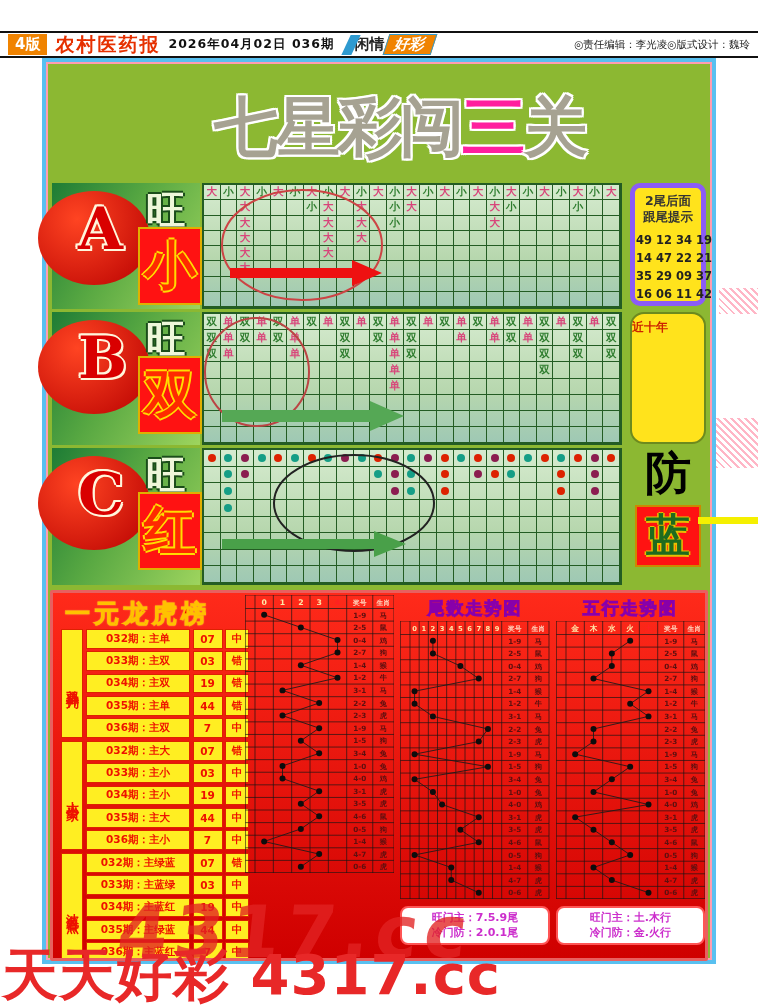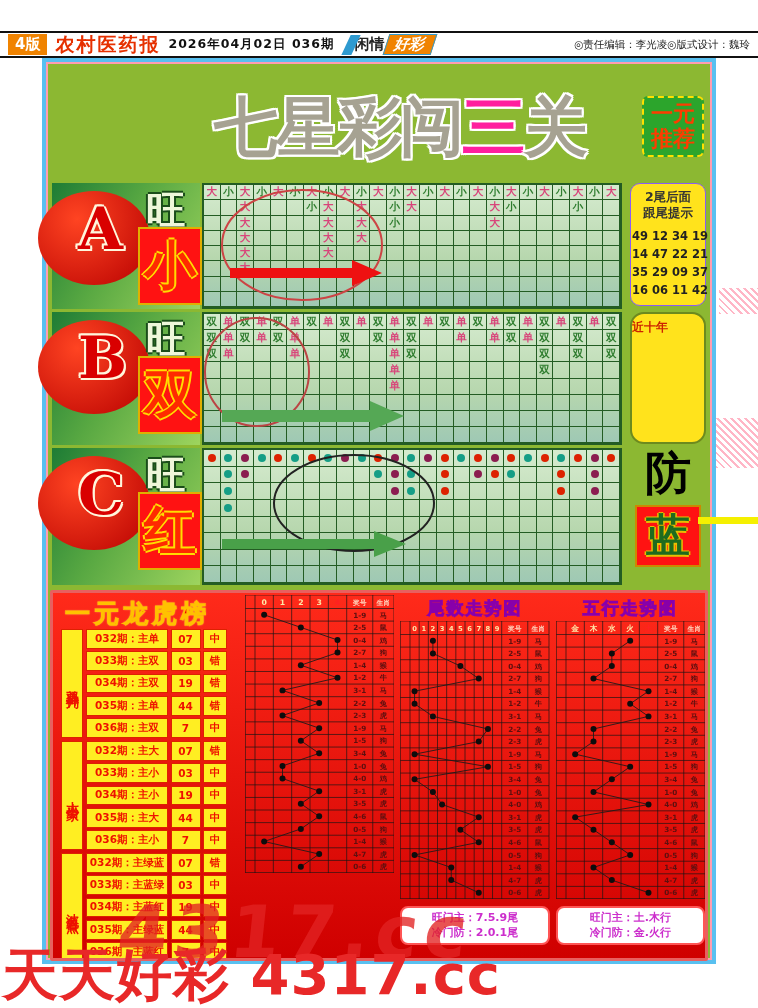--- a/index.html
+++ b/index.html
@@ -59,21 +59,21 @@
     grid-template-rows:repeat(8,1fr); border:2px solid #235c23;
     background:linear-gradient(#d6ebcf 0%,#b7d7ae 60%,#9ec8b4 100%); }
   .cell { border-right:1.5px solid #235c23; border-bottom:1.5px solid #235c23;
     display:flex; align-items:center; justify-content:center; font-size:10.5px; font-weight:700; overflow:hidden; }
   .t-da { color:#d8457a; } .t-xiao { color:#2f7d2f; } .t-shuang { color:#2f7d2f; } .t-dan { color:#d8457a; }
   .dot { width:8px; height:8px; border-radius:50%; }
   .d-r { background:#dd2200; } .d-t { background:#159e86; } .d-m { background:#8b1d50; }
   .overlay { position:absolute; left:0; top:0; pointer-events:none; }
 
   .side-zone { position:absolute; left:578px; top:0; width:76px; height:100%; }
-  .tips { width:100%; height:98%; background:#ffe31c; border-radius:10px; border:1px solid #8b5cf6;
+  .tips { width:100%; height:98%; background:#ffe31c; border-radius:10px; border:5px solid #8b5cf6;
     padding:5px 1px; text-align:center; }
   .tips-title { font-size:12.5px; font-weight:700; color:#333; line-height:1.25; }
   .tips-nums { margin-top:8px; font-size:11.5px; font-weight:700; color:#222; line-height:1.55; white-space:nowrap; }
   .years { width:100%; height:99%; background:#ffe31c; border-radius:14px; border:2px solid #6d8a1e;
     text-align:left; padding-top:5px; }
   .years-label { font-size:12px; font-weight:700; color:#cc2200; }
   .fang { text-align:center; font-size:46px; font-weight:800; color:#000; line-height:1.1; }
   .lan-box { margin:6px auto 0; background:#ff1212; border:2px solid #cc8800; width:66px; height:62px;
     display:flex; align-items:center; justify-content:center; }
   .lan { font-size:44px; font-weight:800; color:#1e6b1e;
@@ -86,21 +86,21 @@
     letter-spacing:4px; -webkit-text-stroke:1px #ffc100; text-shadow:0 0 2px #ffe27a; }
   .lh-table { position:absolute; left:8px; top:36px; width:178px; }
   .lh-group { display:flex; margin-bottom:3px; }
   .lh-label { width:22px; background:#ffee22; border:1.2px solid #dd2200; color:#ee1100; font-weight:800;
     font-size:13px; writing-mode:vertical-rl; text-orientation:upright; display:flex; align-items:center;
     justify-content:center; margin-right:3px; letter-spacing:2px; }
   .lh-rows { flex:1; display:flex; flex-direction:column; gap:2.5px; }
   .lh-row { display:flex; gap:2.5px; height:19.8px; }
   .lh-cell { background:#ffee22; border:1.2px solid #dd2200; color:#ee1100; font-weight:700; font-size:10.5px;
     display:flex; align-items:center; justify-content:center; white-space:nowrap; }
-  .lh-main { width:82px; } .lh-num { width:30px; } .lh-res { width:24px; }
+  .lh-main { width:104px; } .lh-num { width:30px; } .lh-res { width:24px; }
 
   .charts { position:absolute; left:192px; top:2px; width:460px; height:366px; display:flex; gap:6px; }
   .chart { flex:1; position:relative; }
   .chart-title { text-align:center; font-size:17px; font-weight:800; color:#ff2ec8;
     -webkit-text-stroke:1px #8800aa; letter-spacing:2px; margin:2px 0 1px; }
   .summary { background:#fff; border:2px solid #ff5555; border-radius:8px; margin-top:3px;
     padding:2px 3px; font-size:11px; font-weight:700; color:#cc2ecc; line-height:1.4; text-align:center; white-space:nowrap; }
 
   
   .hatch { position:absolute; background:repeating-linear-gradient(45deg,#ffb6c6 0 2px,#fff 2px 5px); }
@@ -131,24 +131,20 @@
     </span>
     <span class="credits">
       <span>◎责任编辑：李光凌</span>
       <span>◎版式设计：魏玲</span>
     </span>
   </div>
 
   <div class="frame">
 
     <div class="bigtitle"><span>七星彩闯</span><span class="hot">三</span><span>关</span></div>
-    <div class="badge">
-      <div>一元</div>
-      <div>推荐</div>
-    </div>
 
     <div class="section sec-a">
       <div class="label-zone">
         <div class="ellipse"></div>
         <div class="letter">A</div>
         <div class="wang">旺</div>
         <div class="focus-box">
           <span class="focus-char">小</span>
         </div>
       </div>

